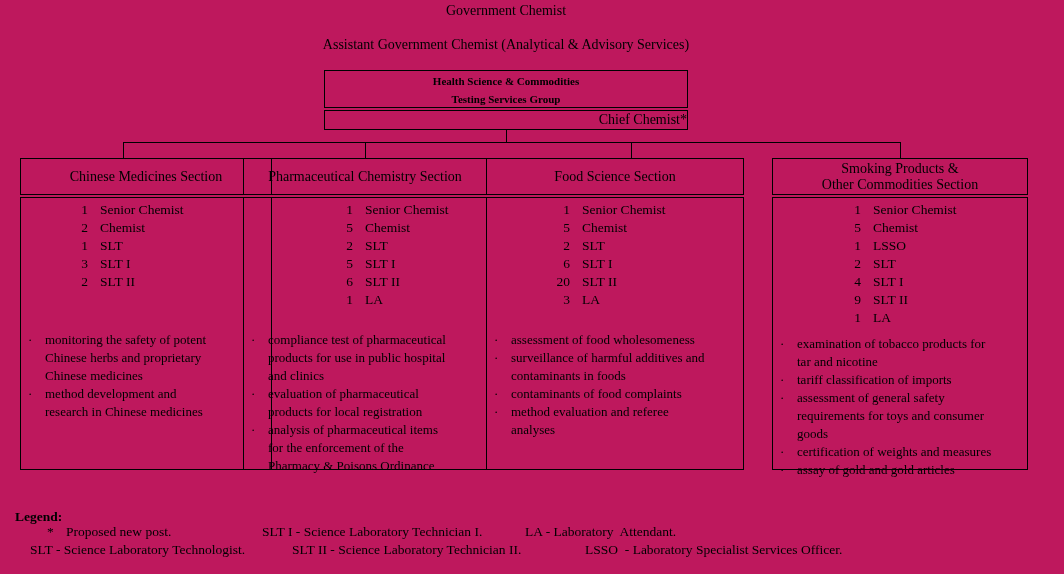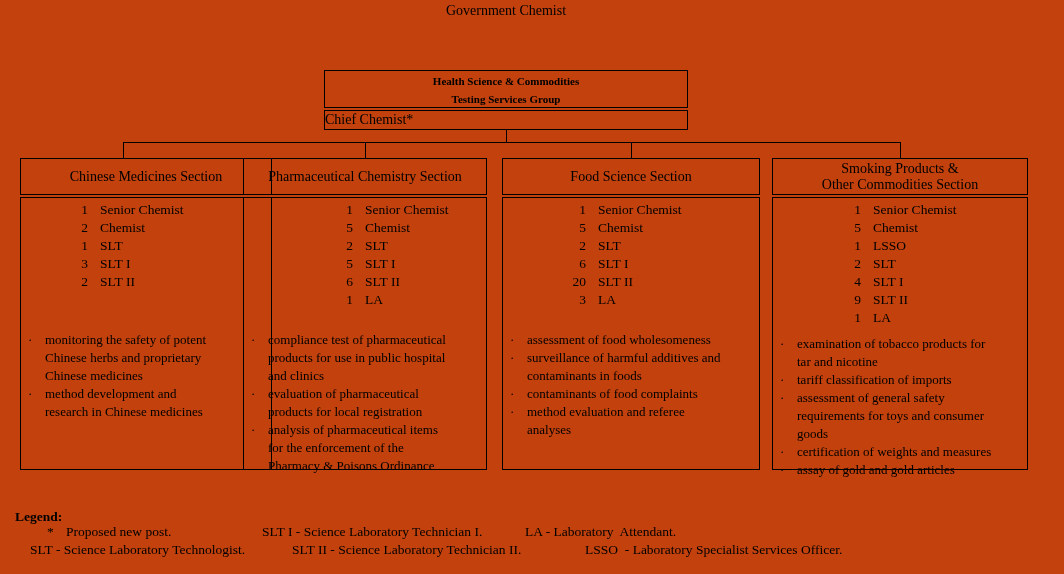--- a/index.html
+++ b/index.html
@@ -1,20 +1,20 @@
 <!DOCTYPE html>
 <html><head>
 <meta charset="utf-8">
 <style>
   html, body { margin: 0; padding: 0; background: #ffffff; }
   .page {
     position: relative;
     width: 1064px;
     height: 574px;
-    background: #c2410c;
+    background: #be185d;
     color: #000000;
     font-family: "Liberation Serif", "DejaVu Serif", serif;
     font-size: 13.5px;
     overflow: hidden;
   }
   .center-title {
     position: absolute;
     left: 0;
     width: 1012px;
     text-align: center;
@@ -33,40 +33,40 @@
     font-weight: bold;
     font-size: 11px;
     line-height: 18px;
     padding-top: 1px;
   }
   .root-post {
     box-sizing: border-box;
     border: 1px solid #000;
     margin-top: 2px;
     height: 20px;
-    text-align: left;
+    text-align: right;
     font-size: 14px;
     line-height: 18px;
   }
 
   
   .line { position: absolute; background: #000; }
   .stem  { left: 506px; top: 130px; width: 1px; height: 13px; }
   .bus   { left: 123px; top: 142px; width: 778px; height: 1px; }
   .drop  { top: 142px; width: 1px; height: 16px; }
   .drop-0 { left: 123px; }
   .drop-1 { left: 365px; }
   .drop-2 { left: 631px; }
   .drop-3 { left: 900px; }
 
   
   .section { position: absolute; top: 158px; }
   .sec-0 { left: 20px;  width: 252px; }
   .sec-1 { left: 243px; width: 244px; }
-  .sec-2 { left: 502px; width: 258px; }
+  .sec-2 { left: 486px; width: 258px; }
   .sec-3 { left: 772px; width: 256px; }
   .sec-title {
     box-sizing: border-box;
     border: 1px solid #000;
     height: 37px;
     display: flex;
     align-items: center;
     justify-content: center;
     text-align: center;
     white-space: pre-line;
@@ -110,20 +110,21 @@
   .legend-slt       { left: 30px;  top: 542px; }
   .legend-slt2      { left: 292px; top: 542px; }
   .legend-lsso      { left: 585px; top: 542px; }
 </style>
 </head>
 <body>
 
 <div class="page">
 
   <div class="center-title top-title">Government Chemist</div>
+  <div class="center-title sub-title">Assistant Government Chemist (Analytical &amp; Advisory Services)</div>
 
   <div class="root-box">
     <div class="root-title">
       <div>Health Science &amp; Commodities</div>
       <div>Testing Services Group</div>
     </div>
     <div class="root-post">Chief Chemist*</div>
   </div>
 
   <div class="line stem"></div>

